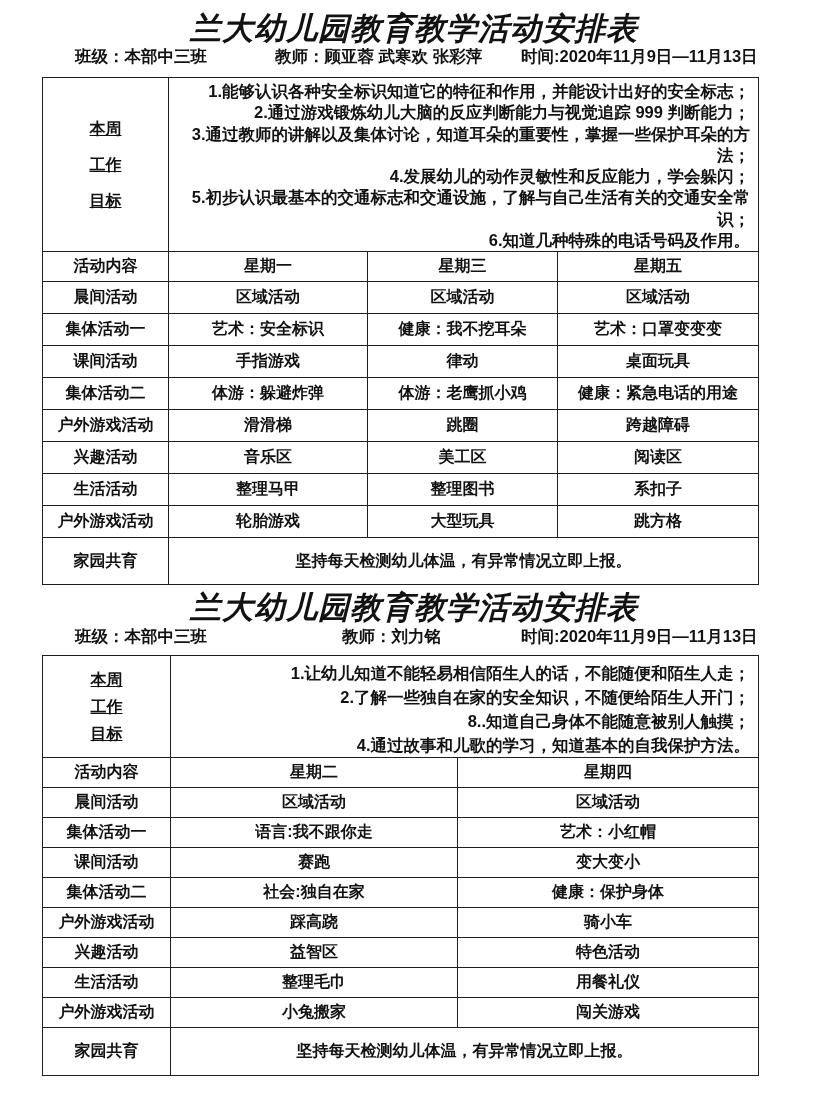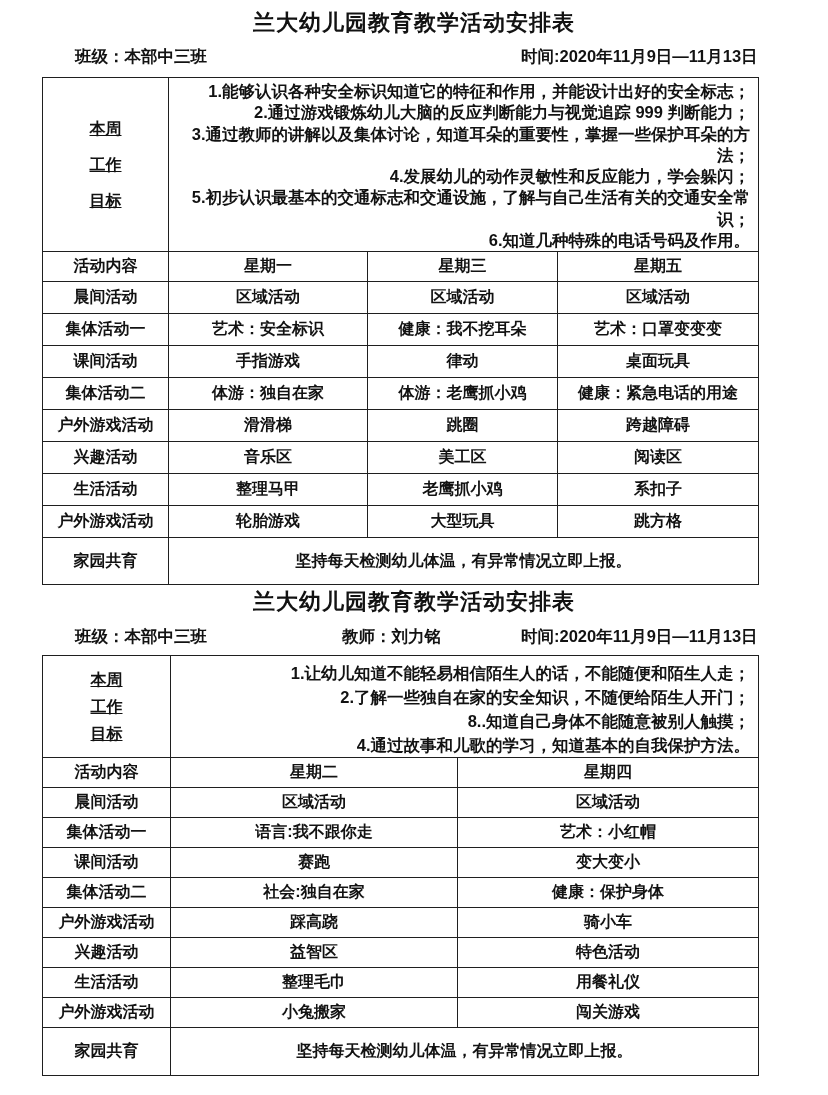--- a/index.html
+++ b/index.html
@@ -1,20 +1,20 @@
 <!DOCTYPE html>
 <html><head>
 <meta charset="utf-8">
 <style>
   html,body{margin:0;padding:0;background:#ffffff;}
   .page{
     position:relative;width:828px;height:1095px;background:#ffffff;overflow:hidden;
     font-family:"Liberation Sans",sans-serif;font-weight:700;color:#121212;
   }
-  .sec-title{position:absolute;left:0;width:828px;text-align:center;font-size:22px;letter-spacing:1px;white-space:nowrap;}
+  .sec-title{position:absolute;left:0;width:828px;text-align:center;font-size:31px;letter-spacing:1px;white-space:nowrap;font-style:italic;}
   #title1{top:8px;}
   #title2{top:587px;}
   .meta{position:absolute;left:0;width:828px;height:22px;font-size:16.5px;}
   #meta1{top:46px;}
   #meta2{top:626px;}
   .meta span{position:absolute;top:0;white-space:nowrap;}
   .m-class{left:75px;}
   #meta1 .m-teacher{left:275px;}
   #meta2 .m-teacher{left:342px;}
   .m-time{left:521px;}
@@ -40,20 +40,21 @@
 </style>
 </head>
 <body>
 
 <div class="page">
 
   <div class="sec-title" id="title1">兰大幼儿园教育教学活动安排表</div>
 
   <div class="meta" id="meta1">
     <span class="m-class">班级：本部中三班</span>
+    <span class="m-teacher">教师：顾亚蓉 武寒欢 张彩萍</span>
     <span class="m-time">时间:2020年11月9日—11月13日</span>
   </div>
 
   <table id="table1">
     <colgroup>
         <col style="width:126px">
         <col style="width:199px">
         <col style="width:190px">
         <col style="width:201px">
       </colgroup>
@@ -92,40 +93,40 @@
       <td>艺术：口罩变变变</td>
     </tr>
     <tr class="h-row">
       <td>课间活动</td>
       <td>手指游戏</td>
       <td>律动</td>
       <td>桌面玩具</td>
     </tr>
     <tr class="h-row">
       <td>集体活动二</td>
-      <td>体游：独自在家</td>
+      <td>体游：躲避炸弹</td>
       <td>体游：老鹰抓小鸡</td>
       <td>健康：紧急电话的用途</td>
     </tr>
     <tr class="h-row">
       <td>户外游戏活动</td>
       <td>滑滑梯</td>
       <td>跳圈</td>
       <td>跨越障碍</td>
     </tr>
     <tr class="h-row">
       <td>兴趣活动</td>
       <td>音乐区</td>
       <td>美工区</td>
       <td>阅读区</td>
     </tr>
     <tr class="h-row">
       <td>生活活动</td>
       <td>整理马甲</td>
-      <td>老鹰抓小鸡</td>
+      <td>整理图书</td>
       <td>系扣子</td>
     </tr>
     <tr class="h-row">
       <td>户外游戏活动</td>
       <td>轮胎游戏</td>
       <td>大型玩具</td>
       <td>跳方格</td>
     </tr>
     <tr class="h-foot">
       <td>家园共育</td>

